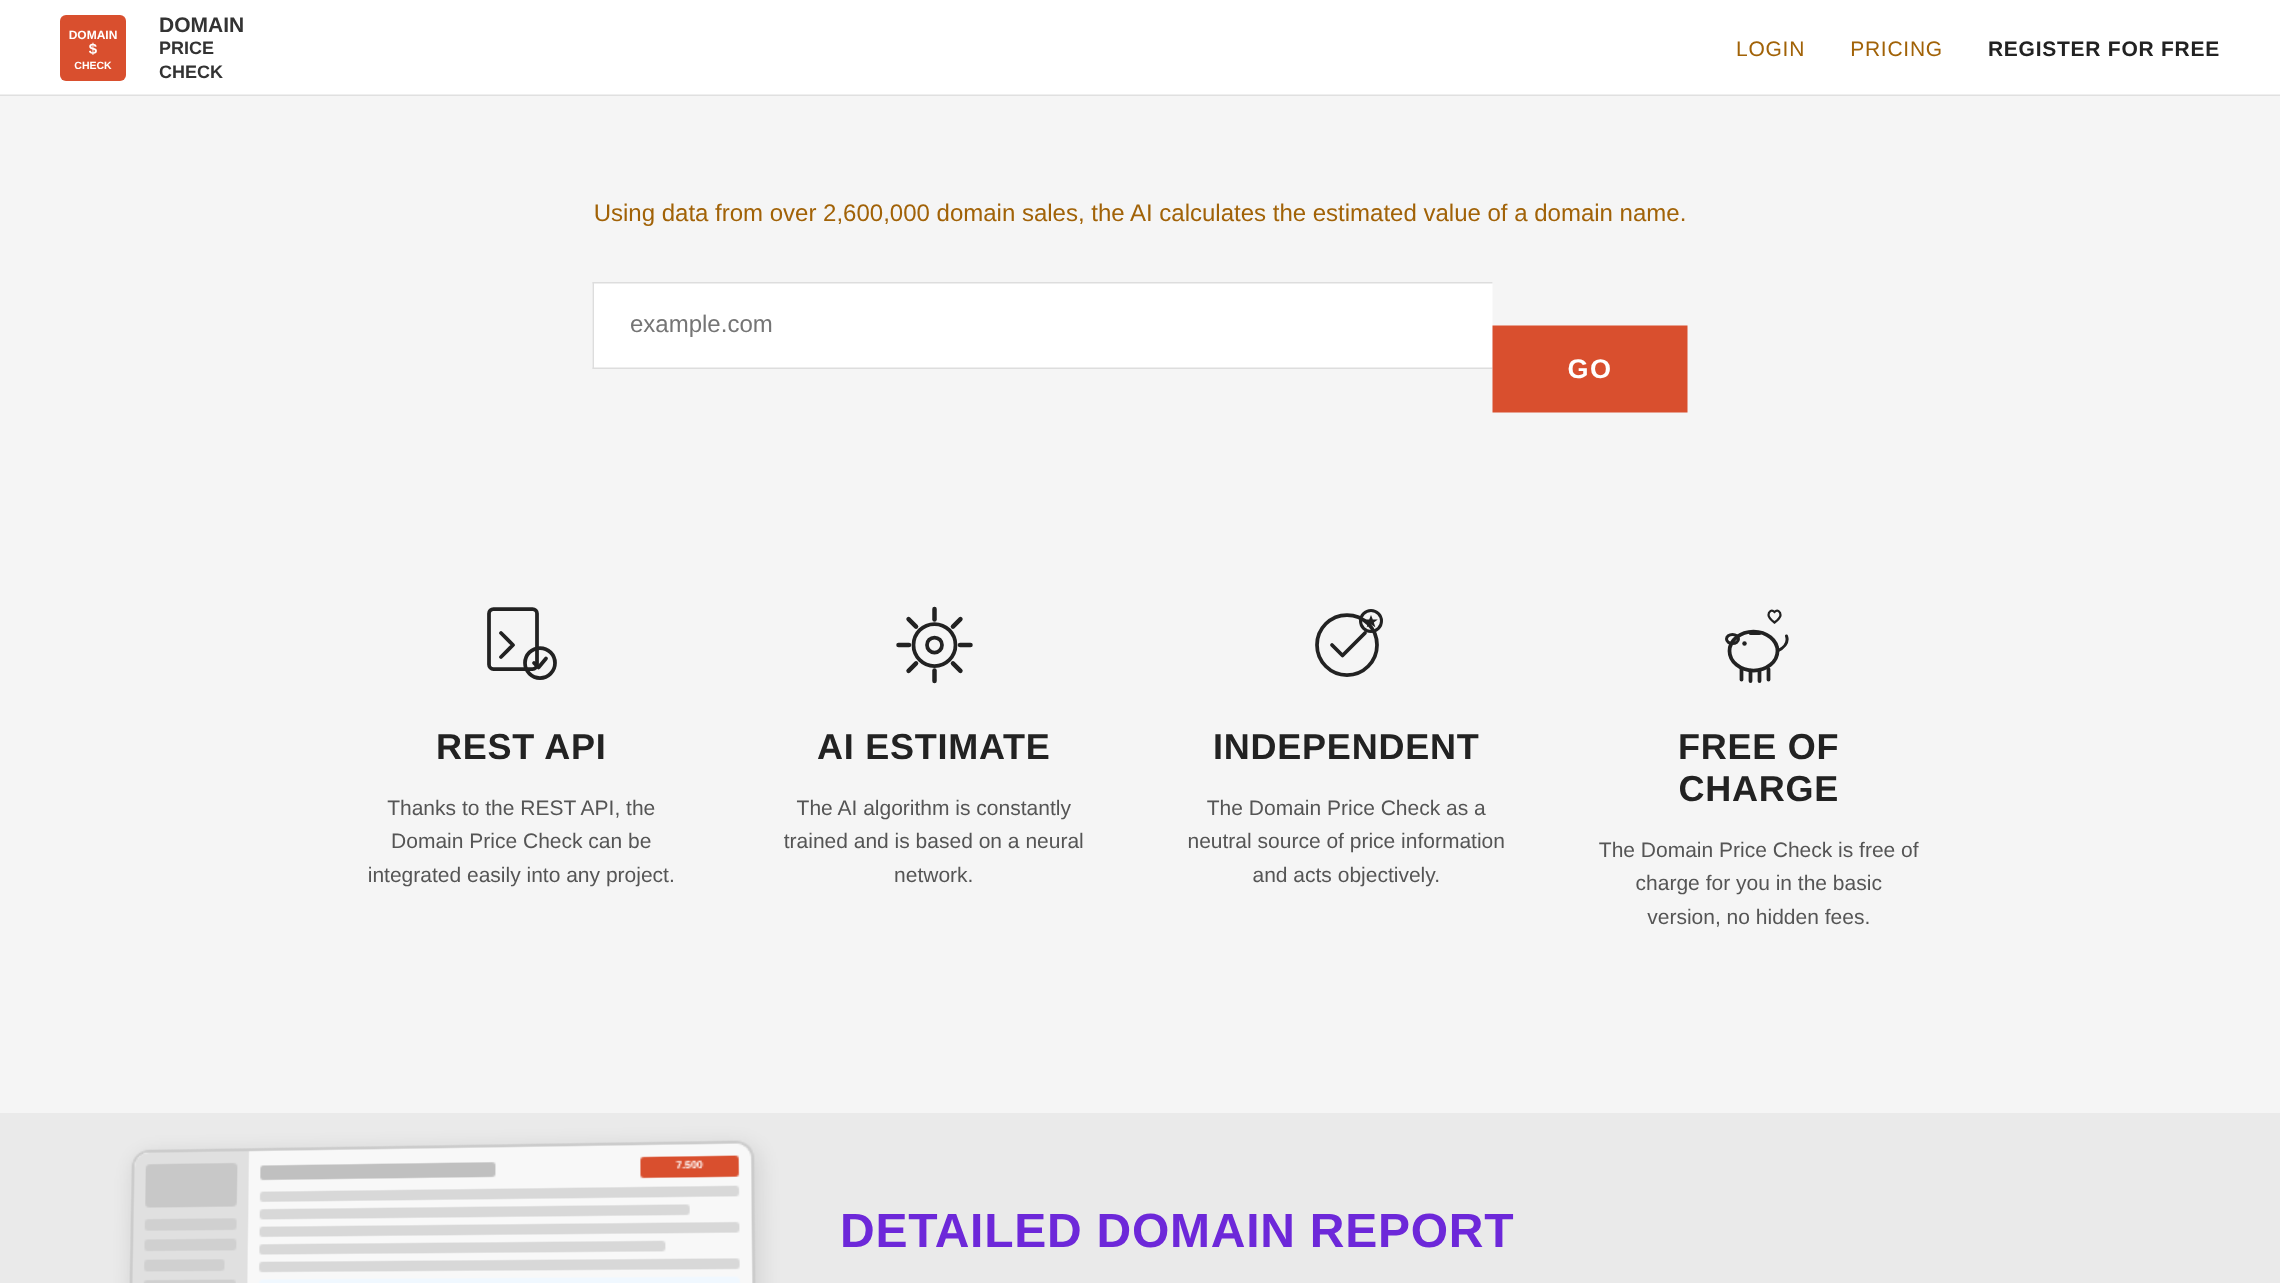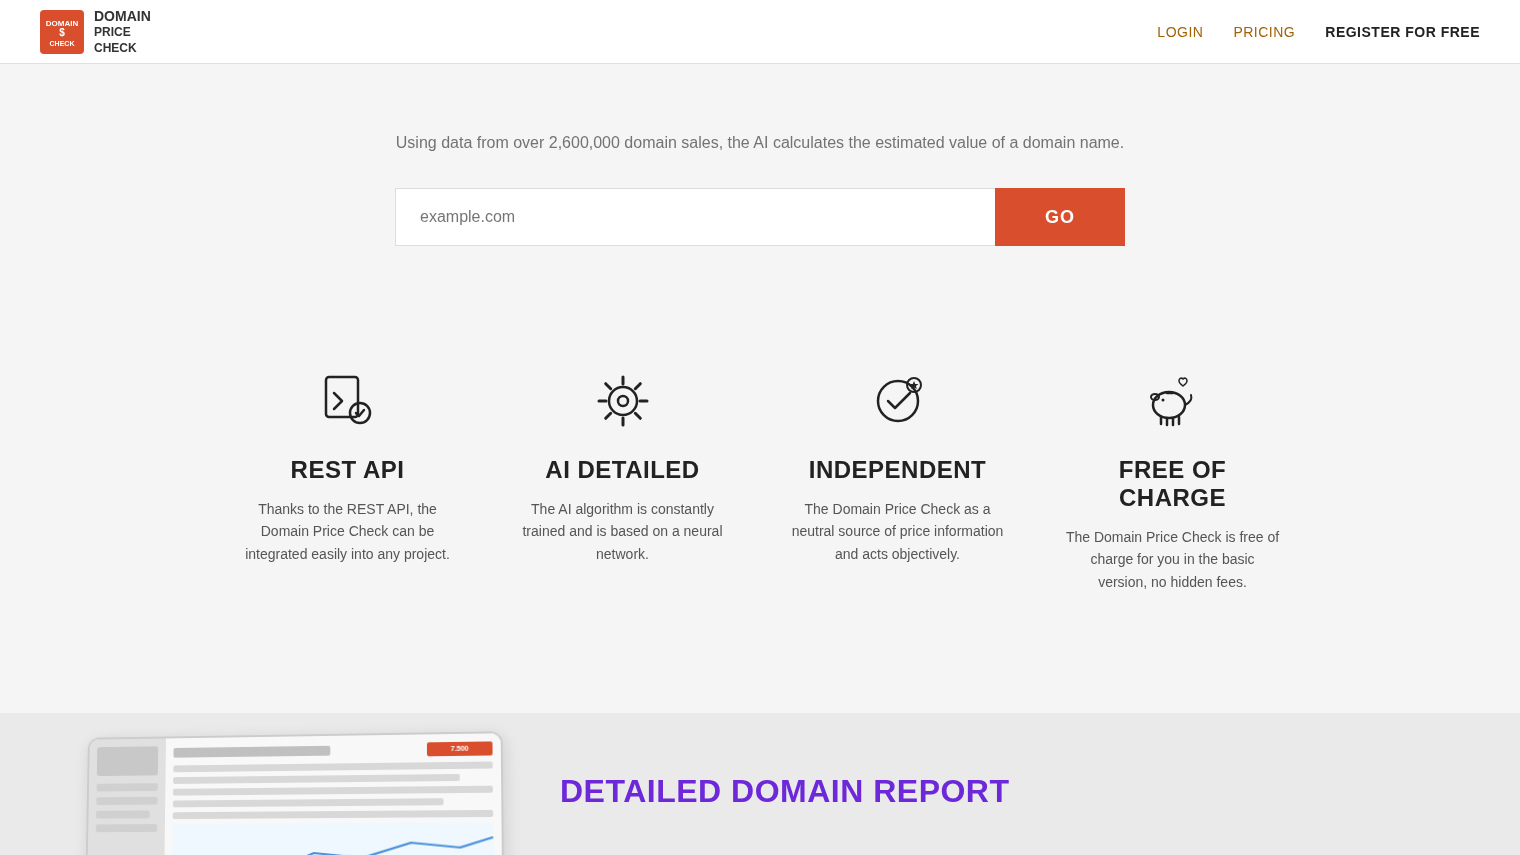--- a/index.html
+++ b/index.html
@@ -11,21 +11,21 @@
       border-bottom: 1px solid #e0e0e0;
       display: flex;
       align-items: center;
       justify-content: space-between;
       padding: 0 40px;
       height: 64px;
     }
     .nav-logo {
       display: flex;
       align-items: center;
-      gap: 10px;
+      gap: 22px;
     }
     .logo-icon {
       width: 44px;
       height: 44px;
     }
     .logo-text {
       display: flex;
       flex-direction: column;
       font-size: 12px;
       font-weight: bold;
@@ -58,21 +58,21 @@
     }
     .hero-title {
       font-size: 42px;
       font-weight: 800;
       color: #222;
       letter-spacing: 1px;
       margin-bottom: 16px;
     }
     .hero-subtitle {
       font-size: 16px;
-      color: #737373;
+      color: #a16207;
       margin-bottom: 36px;
     }
     .search-bar {
       display: flex;
       justify-content: center;
       max-width: 730px;
       margin: 0 auto;
     }
     .search-input {
       flex: 1;
@@ -88,20 +88,21 @@
     .search-button {
       width: 130px;
       height: 58px;
       background: #d94f2e;
       color: #fff;
       font-size: 18px;
       font-weight: 700;
       border: none;
       cursor: pointer;
       letter-spacing: 1px;
+      margin-top: 29px;
     }
 
     
     .features {
       background: #f5f5f5;
       padding: 40px 60px 60px;
       display: grid;
       grid-template-columns: repeat(4, 1fr);
       gap: 20px;
       max-width: 1200px;
@@ -244,21 +245,21 @@
           <line x1="30" y1="6" x2="30" y2="13" stroke="#222" stroke-width="3" stroke-linecap="round"></line>
           <line x1="30" y1="47" x2="30" y2="54" stroke="#222" stroke-width="3" stroke-linecap="round"></line>
           <line x1="6" y1="30" x2="13" y2="30" stroke="#222" stroke-width="3" stroke-linecap="round"></line>
           <line x1="47" y1="30" x2="54" y2="30" stroke="#222" stroke-width="3" stroke-linecap="round"></line>
           <line x1="12.7" y1="12.7" x2="17.7" y2="17.7" stroke="#222" stroke-width="3" stroke-linecap="round"></line>
           <line x1="42.3" y1="42.3" x2="47.3" y2="47.3" stroke="#222" stroke-width="3" stroke-linecap="round"></line>
           <line x1="47.3" y1="12.7" x2="42.3" y2="17.7" stroke="#222" stroke-width="3" stroke-linecap="round"></line>
           <line x1="17.7" y1="42.3" x2="12.7" y2="47.3" stroke="#222" stroke-width="3" stroke-linecap="round"></line>
         </svg>
       </div>
-      <div class="feature-title">AI DETAILED</div>
+      <div class="feature-title">AI ESTIMATE</div>
       <div class="feature-desc">The AI algorithm is constantly trained and is based on a neural network.</div>
     </div>
 
     <div class="feature-card">
       <div class="feature-icon">
         <svg viewBox="0 0 60 60" fill="none" xmlns="http://www.w3.org/2000/svg">
           <circle cx="30" cy="30" r="20" stroke="#222" stroke-width="2.5" fill="none"></circle>
           <path d="M20 30 L27 37 L42 22" stroke="#222" stroke-width="2.5" stroke-linecap="round" stroke-linejoin="round"></path>
 
           <circle cx="46" cy="14" r="7" stroke="#222" stroke-width="2" fill="none"></circle>

